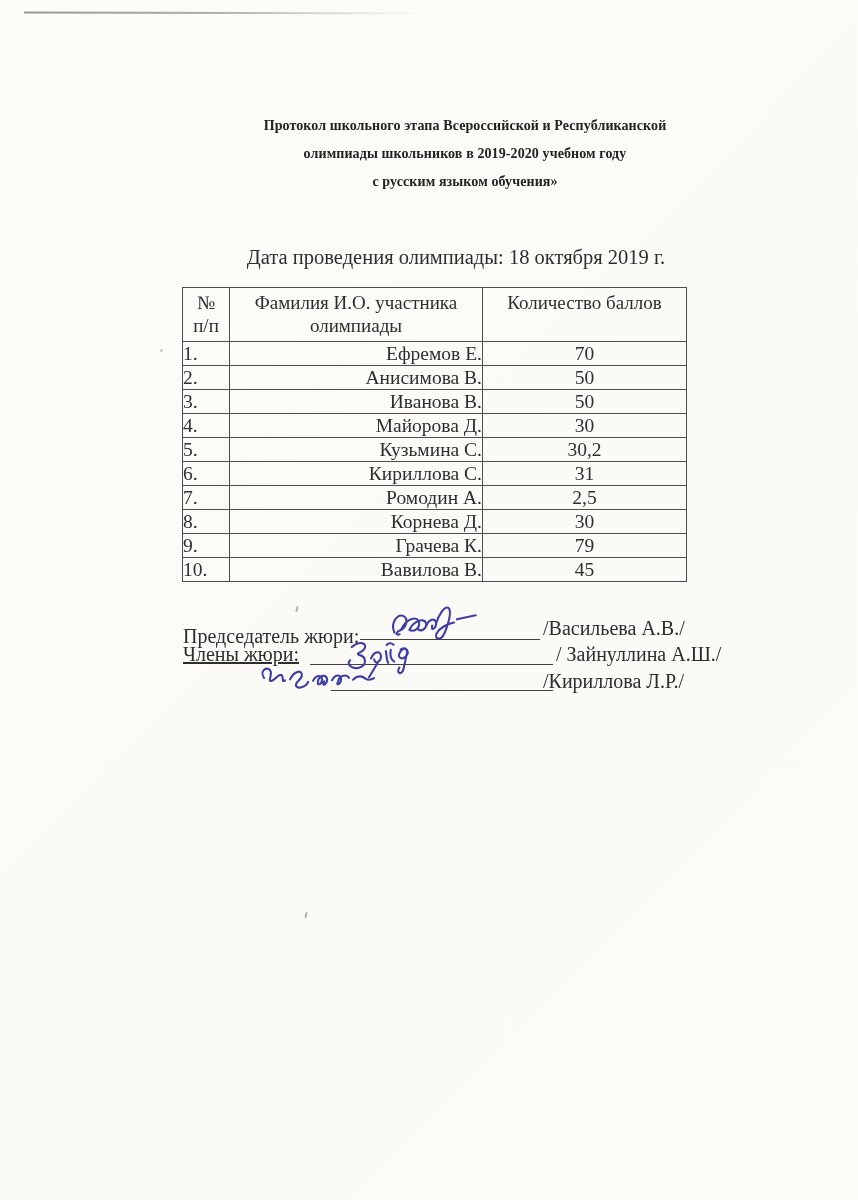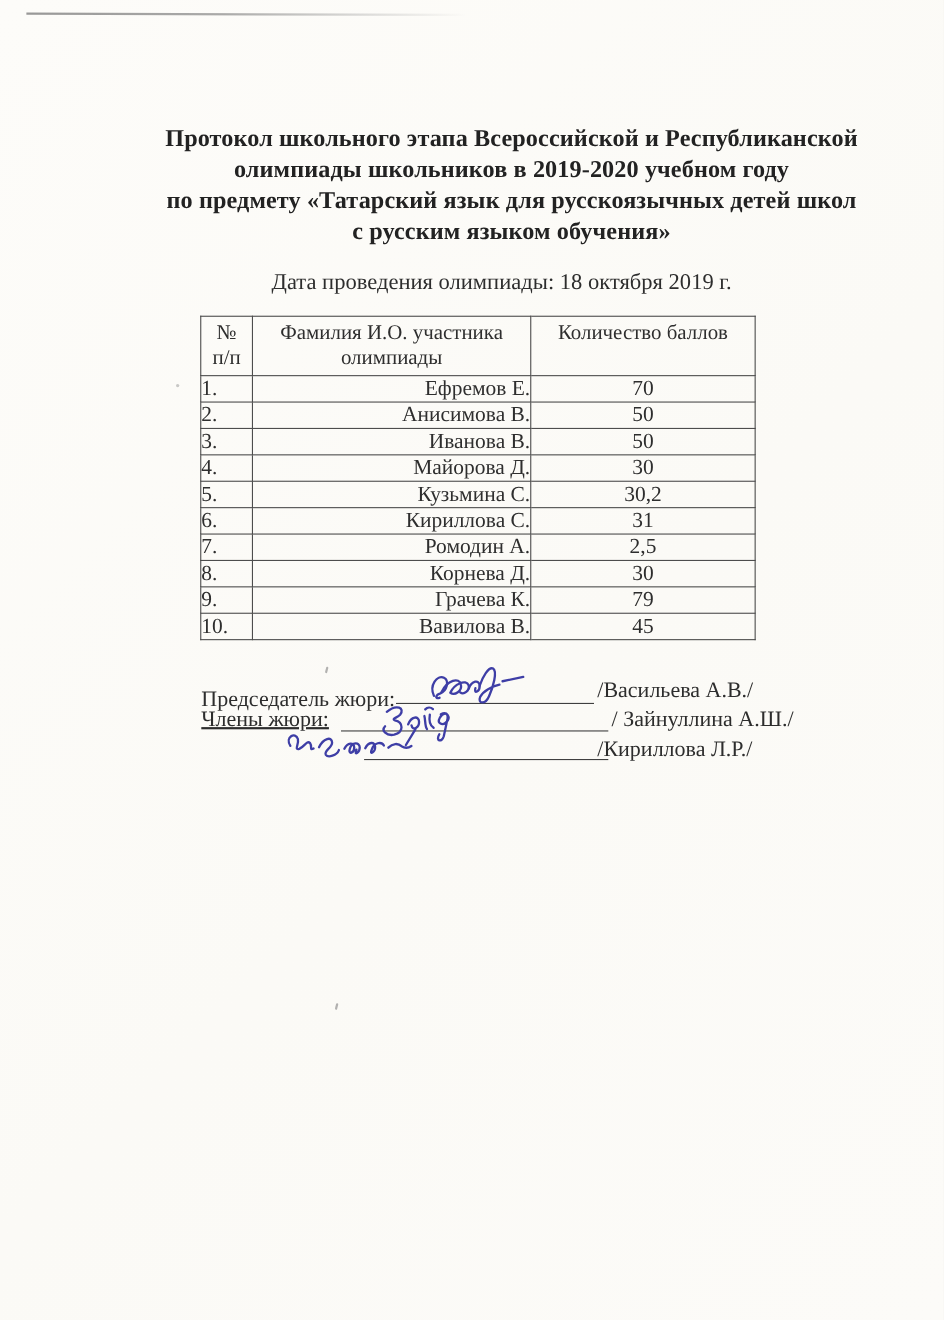--- a/index.html
+++ b/index.html
@@ -26,21 +26,21 @@
   }
   .speck{position:absolute;background:#8a8a8a;border-radius:1px;}
   .speck.apostrophe{width:2px;height:6px;transform:rotate(14deg);opacity:.65;}
   .speck.dot{width:3px;height:3px;opacity:.45;border-radius:50%;}
 
   .title{
     position:absolute;top:112px;left:0;right:0;
     padding-left:72px;
     text-align:center;
     font-weight:bold;
-    font-size:22px;line-height:28px;
+    font-size:14px;line-height:28px;
     color:#222;
     letter-spacing:.1px;
   }
   .date-line{
     position:absolute;top:244px;left:0;right:0;
     padding-left:54px;
     text-align:center;
     font-size:20.5px;line-height:26px;
     color:#2d2d2d;
   }
@@ -93,21 +93,20 @@
 </head>
 <body>
 
 <div class="page">
 
   <div class="scan-line"></div>
 
   <div class="title">
     <div>Протокол школьного этапа Всероссийской и Республиканской</div>
     <div>олимпиады школьников в 2019-2020 учебном году</div>
-    <div>по предмету «Татарский язык для русскоязычных детей школ</div>
     <div>с русским языком обучения»</div>
   </div>
 
   <div class="date-line">Дата проведения олимпиады: 18 октября 2019 г.</div>
 
   <table class="score-table">
     <colgroup>
       <col style="width:47px">
       <col style="width:253px">
       <col style="width:204px">

